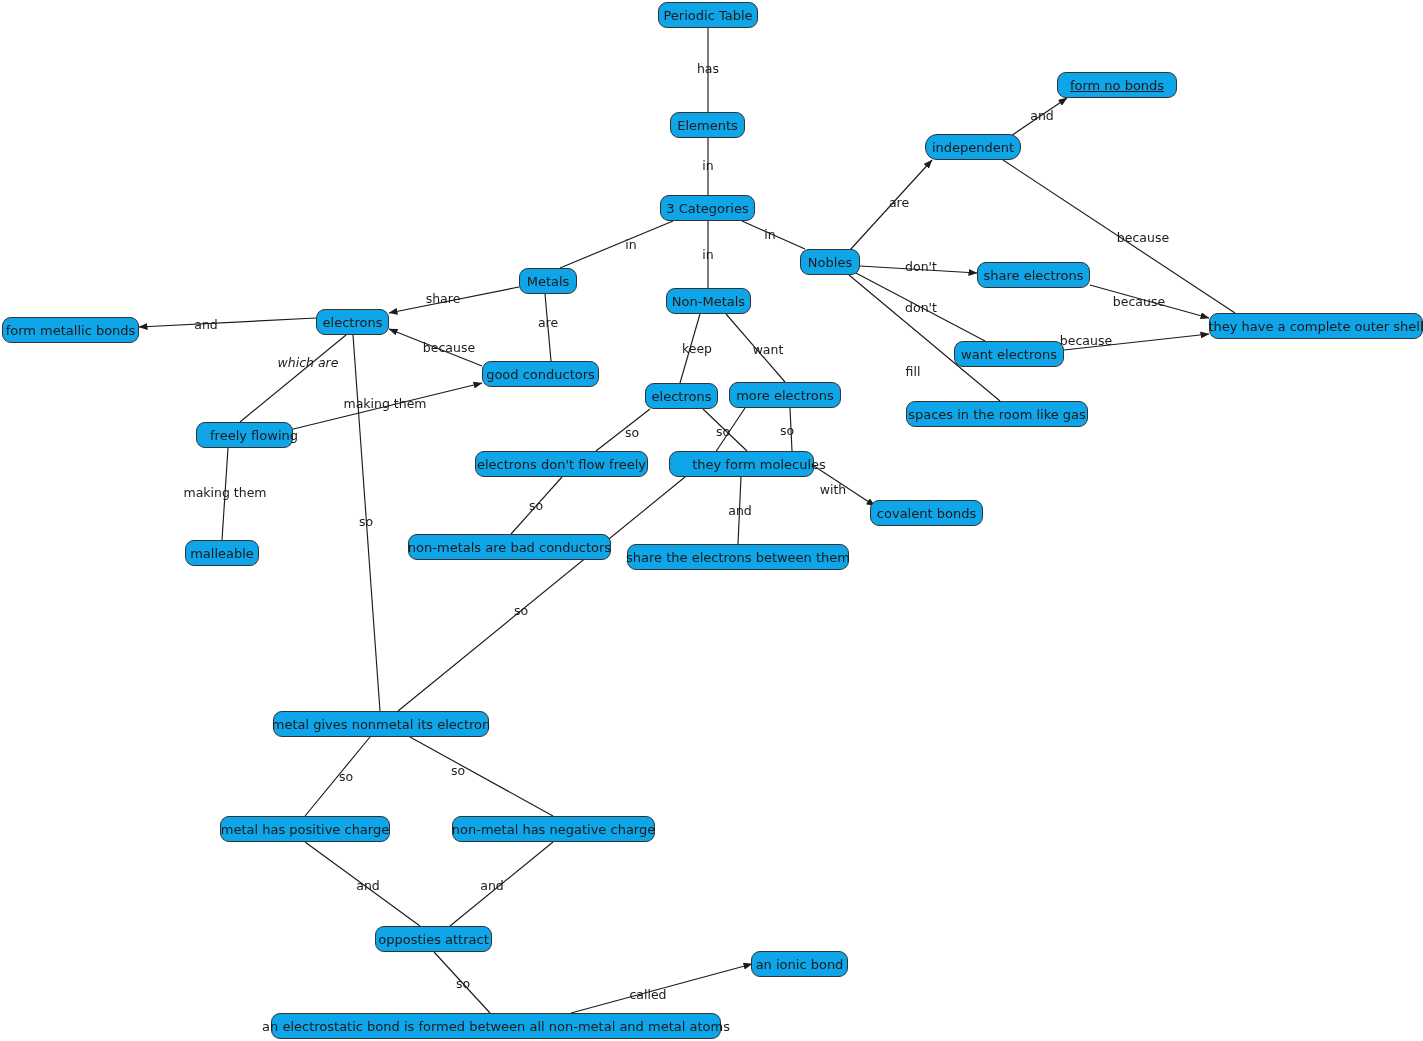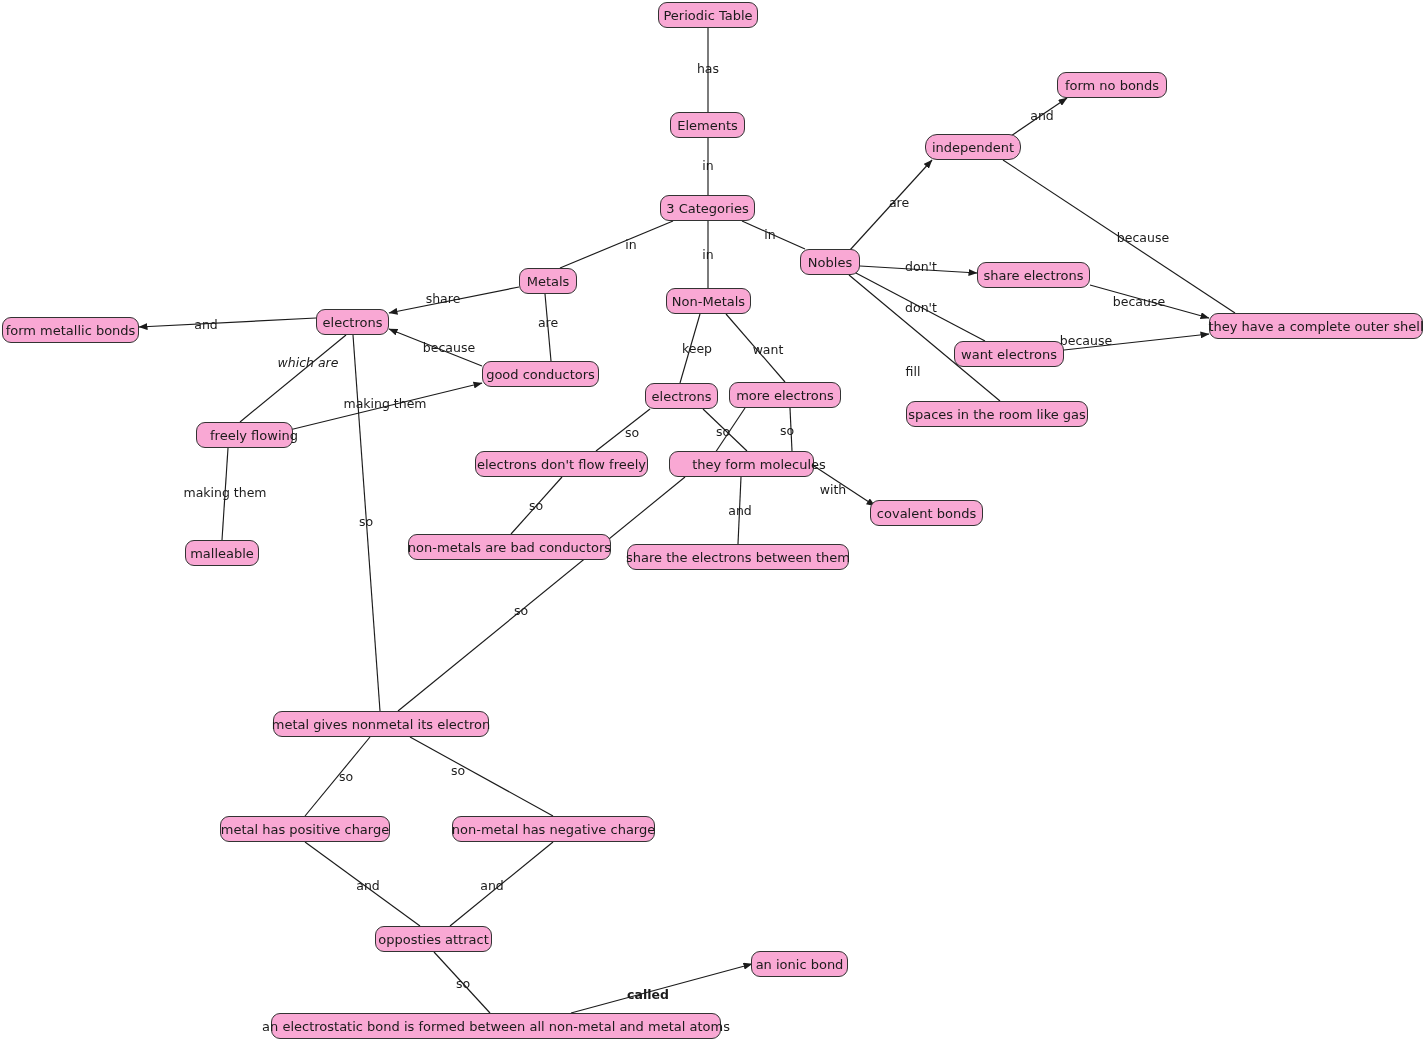--- a/index.html
+++ b/index.html
@@ -21,21 +21,21 @@
     position: absolute;
     left: 0;
     top: 0;
     width: 1423px;
     height: 1041px;
     pointer-events: none;
   }
   .node {
     position: absolute;
     box-sizing: border-box;
-    background: #f9a8d4;
+    background: #0ea5e9;
     border: 1.2px solid #333333;
     border-radius: 9px;
     color: #1b1b1b;
     font-size: 13px;
     line-height: 1;
     white-space: nowrap;
     display: flex;
     align-items: center;
     justify-content: center;
     padding: 0 9px;
@@ -132,31 +132,31 @@
       <div class="edge-label" style="left: 787px; top: 431px;">so</div>
       <div class="edge-label" style="left: 536px; top: 506px;">so</div>
       <div class="edge-label" style="left: 833px; top: 490px;">with</div>
       <div class="edge-label" style="left: 740px; top: 511px;">and</div>
       <div class="edge-label" style="left: 521px; top: 611px;">so</div>
       <div class="edge-label" style="left: 346px; top: 777px;">so</div>
       <div class="edge-label" style="left: 458px; top: 771px;">so</div>
       <div class="edge-label" style="left: 368px; top: 886px;">and</div>
       <div class="edge-label" style="left: 492px; top: 886px;">and</div>
       <div class="edge-label" style="left: 463px; top: 984px;">so</div>
-      <div class="edge-label" style="left: 648px; top: 995px; font-weight: bold;">called</div>
+      <div class="edge-label" style="left: 648px; top: 995px;">called</div>
     </div>
   <div id="nodes-layer">
       <div class="node" style="left: 658px; top: 2px; width: 100px;">Periodic Table</div>
       <div class="node" style="left: 670px; top: 112px; width: 75px;">Elements</div>
       <div class="node" style="left: 660px; top: 195px; width: 95px;">3 Categories</div>
       <div class="node" style="left: 519px; top: 268px; width: 58px;">Metals</div>
       <div class="node" style="left: 666px; top: 288px; width: 85px;">Non-Metals</div>
       <div class="node" style="left: 800px; top: 249px; width: 60px;">Nobles</div>
       <div class="node" style="left: 925px; top: 134px; width: 96px; border-radius: 12px;">independent</div>
-      <div class="node" style="left: 1057px; top: 72px; width: 110px;">form no bonds</div>
+      <div class="node" style="left: 1057px; top: 72px; width: 120px; text-decoration: underline;">form no bonds</div>
       <div class="node" style="left: 977px; top: 262px; width: 113px;">share electrons</div>
       <div class="node" style="left: 954px; top: 341px; width: 110px;">want electrons</div>
       <div class="node" style="left: 906px; top: 401px; width: 182px;">spaces in the room like gas</div>
       <div class="node" style="left: 1209px; top: 313px; width: 214px;">they have a complete outer shell</div>
       <div class="node" style="left: 316px; top: 309px; width: 73px;">electrons</div>
       <div class="node" style="left: 2px; top: 317px; width: 137px;">form metallic bonds</div>
       <div class="node" style="left: 482px; top: 361px; width: 117px;">good conductors</div>
       <div class="node" style="left: 196px; top: 422px; width: 97px; padding-left: 28px;">freely flowing</div>
       <div class="node" style="left: 185px; top: 540px; width: 74px;">malleable</div>
       <div class="node" style="left: 645px; top: 383px; width: 73px;">electrons</div>

